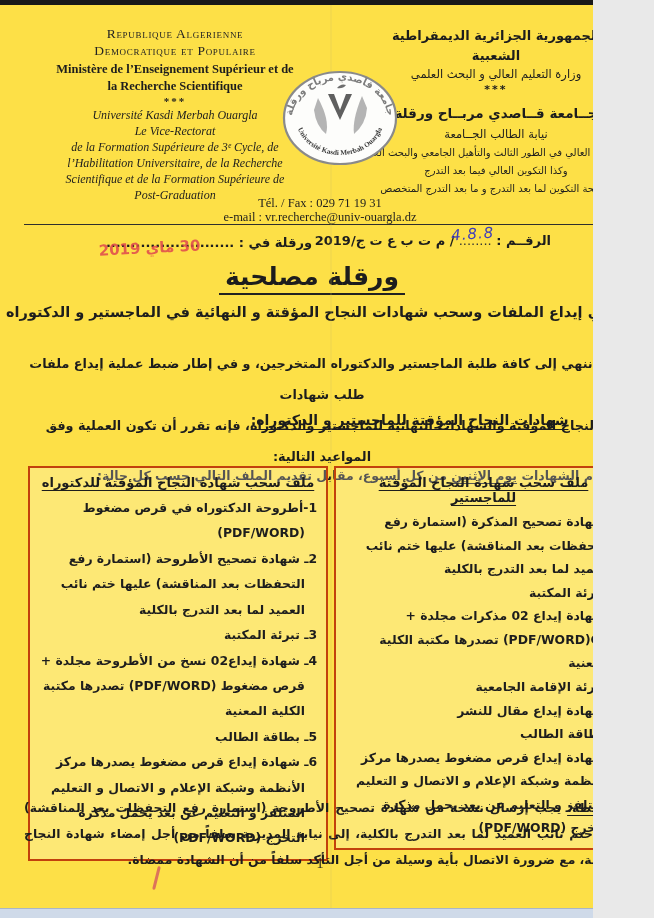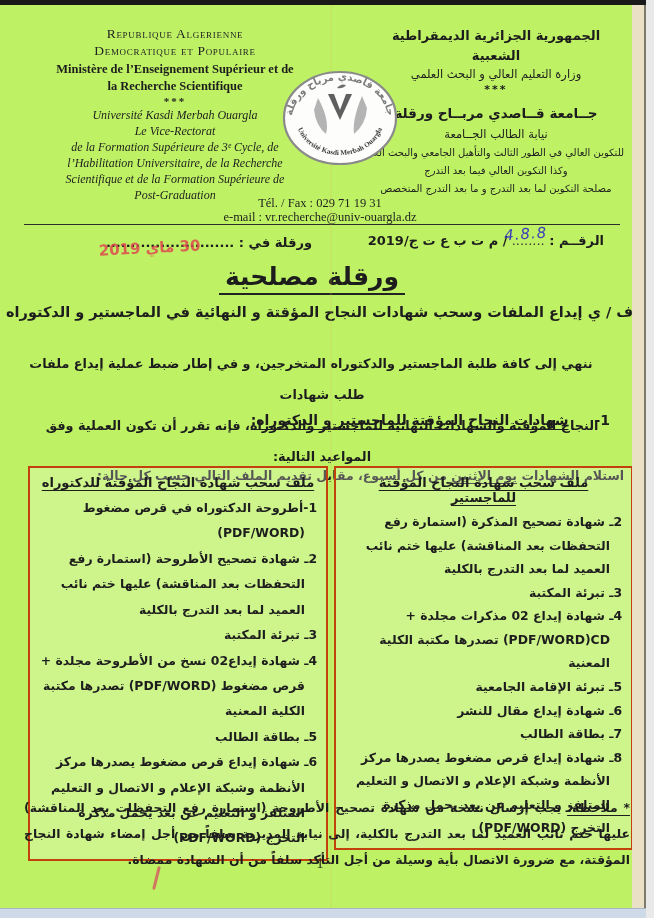--- a/index.html
+++ b/index.html
@@ -2,22 +2,22 @@
 <html lang="ar" style="--stamp-red: #e0484e; --handwritten-blue: #3d3dbb;"><head>
 <meta charset="utf-8">
 <style>
   :root{
     --stamp-red:#e0484e;
     --handwritten-blue:#3d3dbb;
     --ink:#1d1d1d;
   }
   html,body{margin:0;padding:0;background:#e9e9e9;}
   .page{
-    position:relative;width:646px;height:918px;overflow:hidden;
-    background:#bef264;color:var(--ink);
+    position:relative;width:593px;height:918px;overflow:hidden;
+    background:#fde047;color:var(--ink);
     font-family:"DejaVu Sans",sans-serif;
     text-decoration:underline;
   }
   
   .edge-top{position:absolute;top:0;left:0;width:654px;height:5px;background:#191919;z-index:9;}
   .edge-right-beige{position:absolute;top:0;left:632px;width:12px;height:918px;background:#eae0c6;z-index:8;}
   .edge-right-dark{position:absolute;top:0;left:644px;width:6px;height:918px;background:#7b786c;z-index:8;}
   .edge-right-far{position:absolute;top:0;left:650px;width:4px;height:918px;background:#a79d87;z-index:8;}
   .edge-bottom{position:absolute;left:0;top:908px;width:654px;height:10px;background:#cfdae9;border-top:1px solid #a9b6c6;z-index:9;}
   .fold-line{position:absolute;left:330px;top:0;width:2px;height:918px;background:rgba(210,195,95,.18);z-index:1;}

